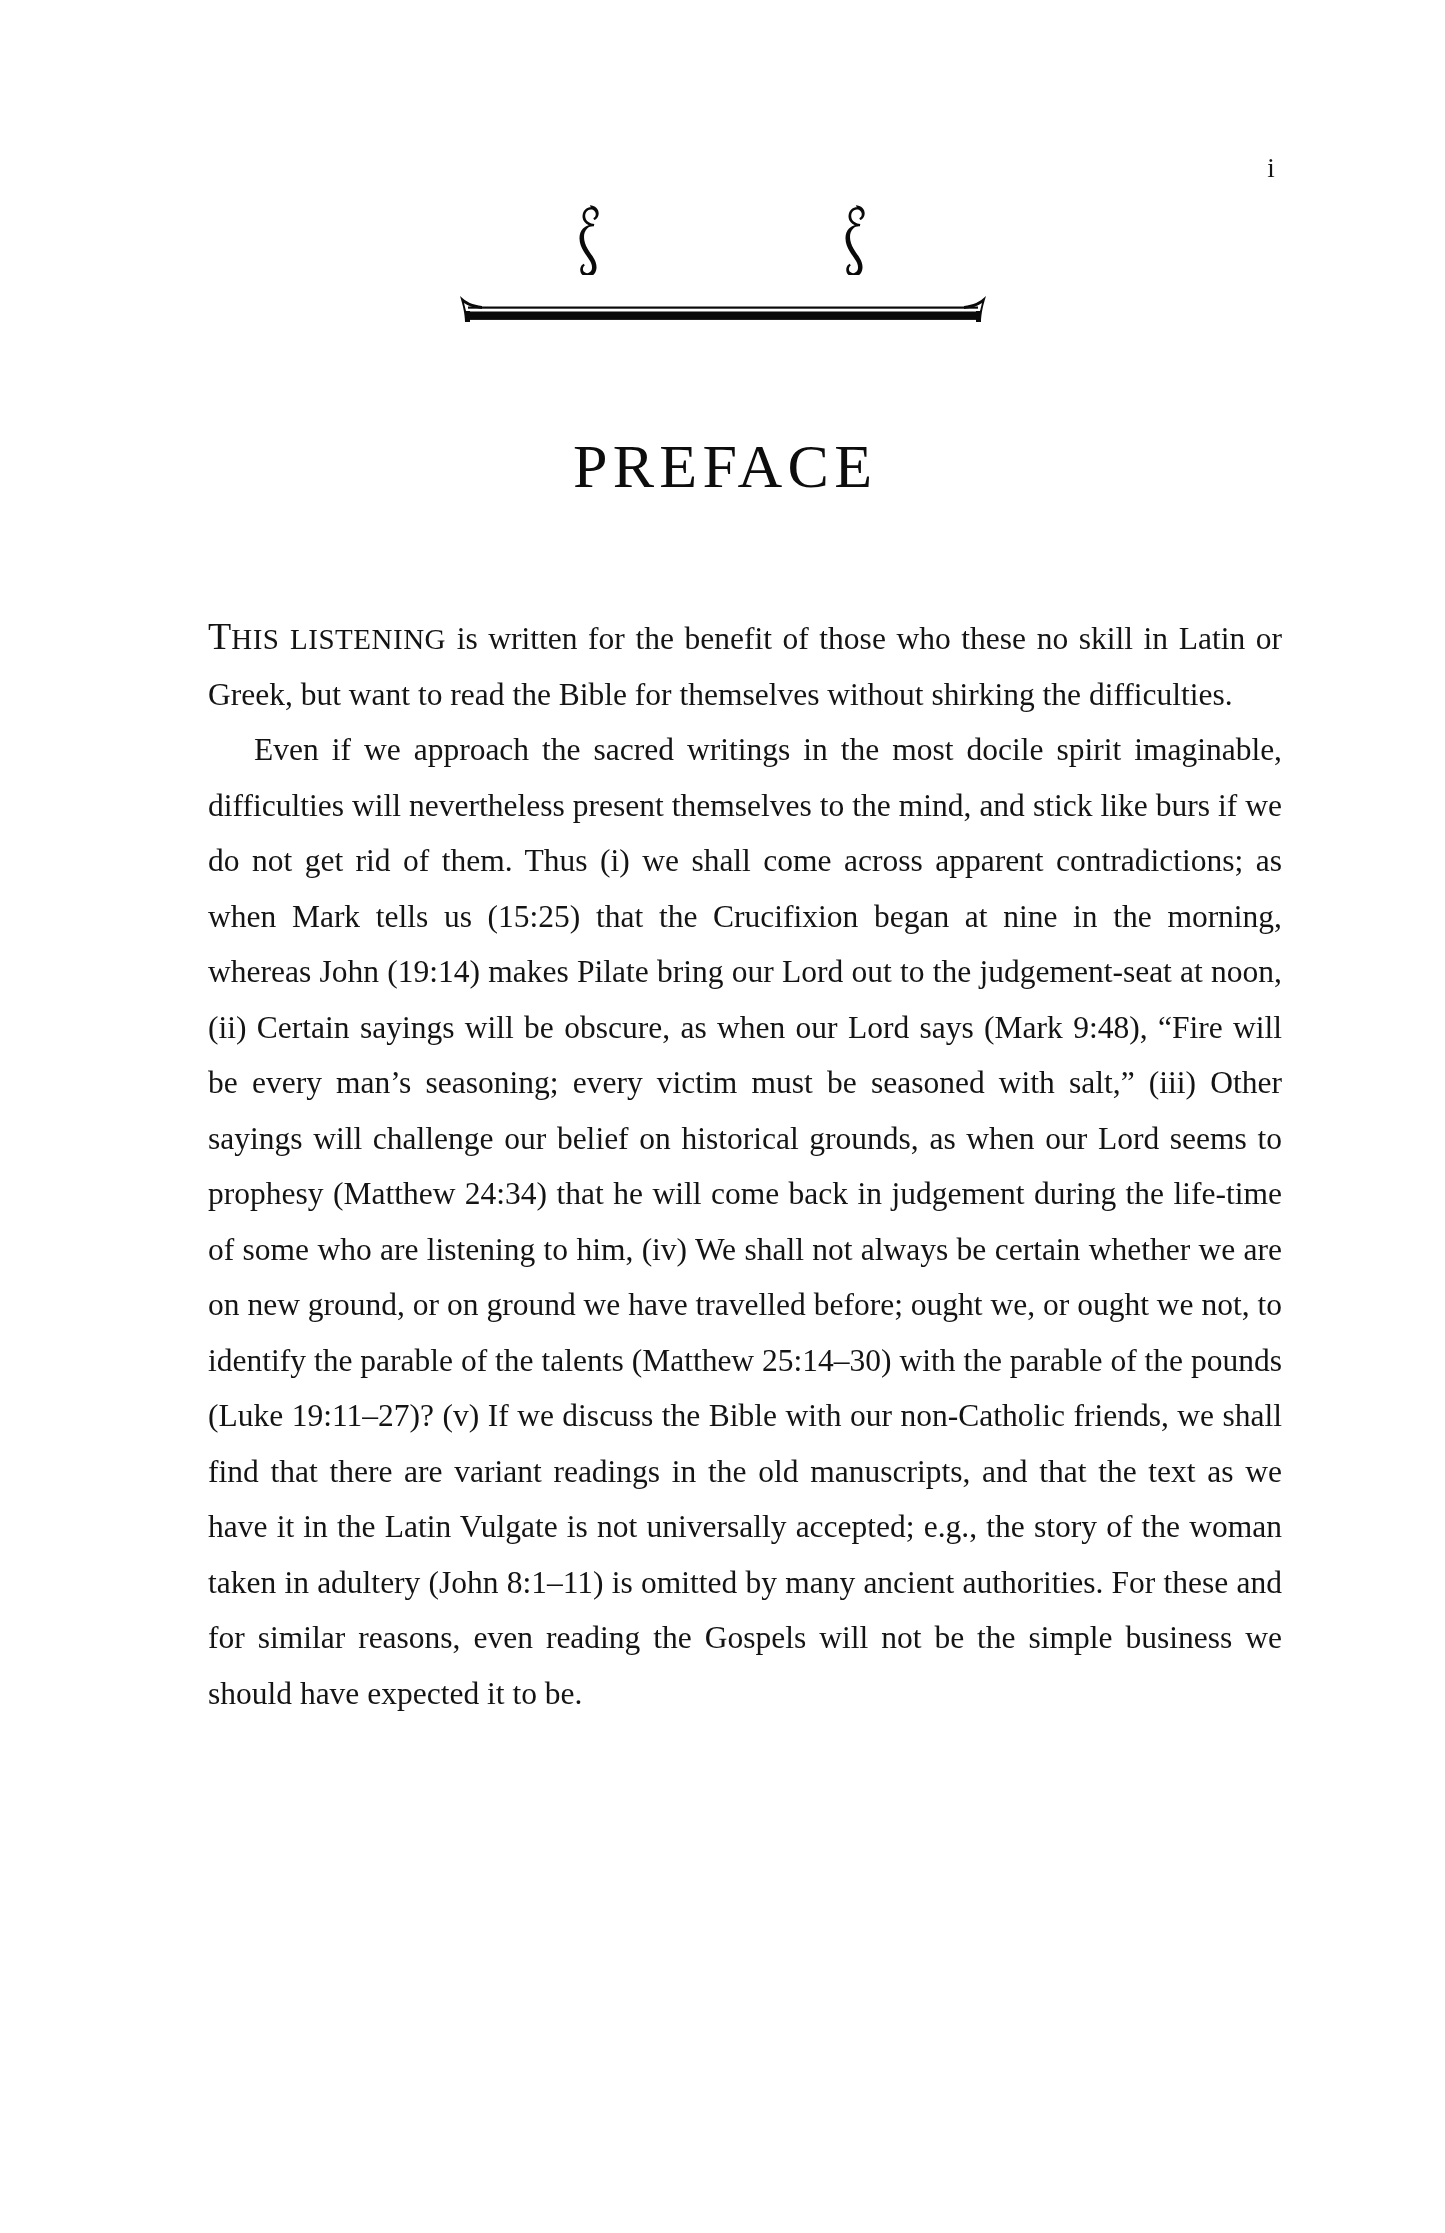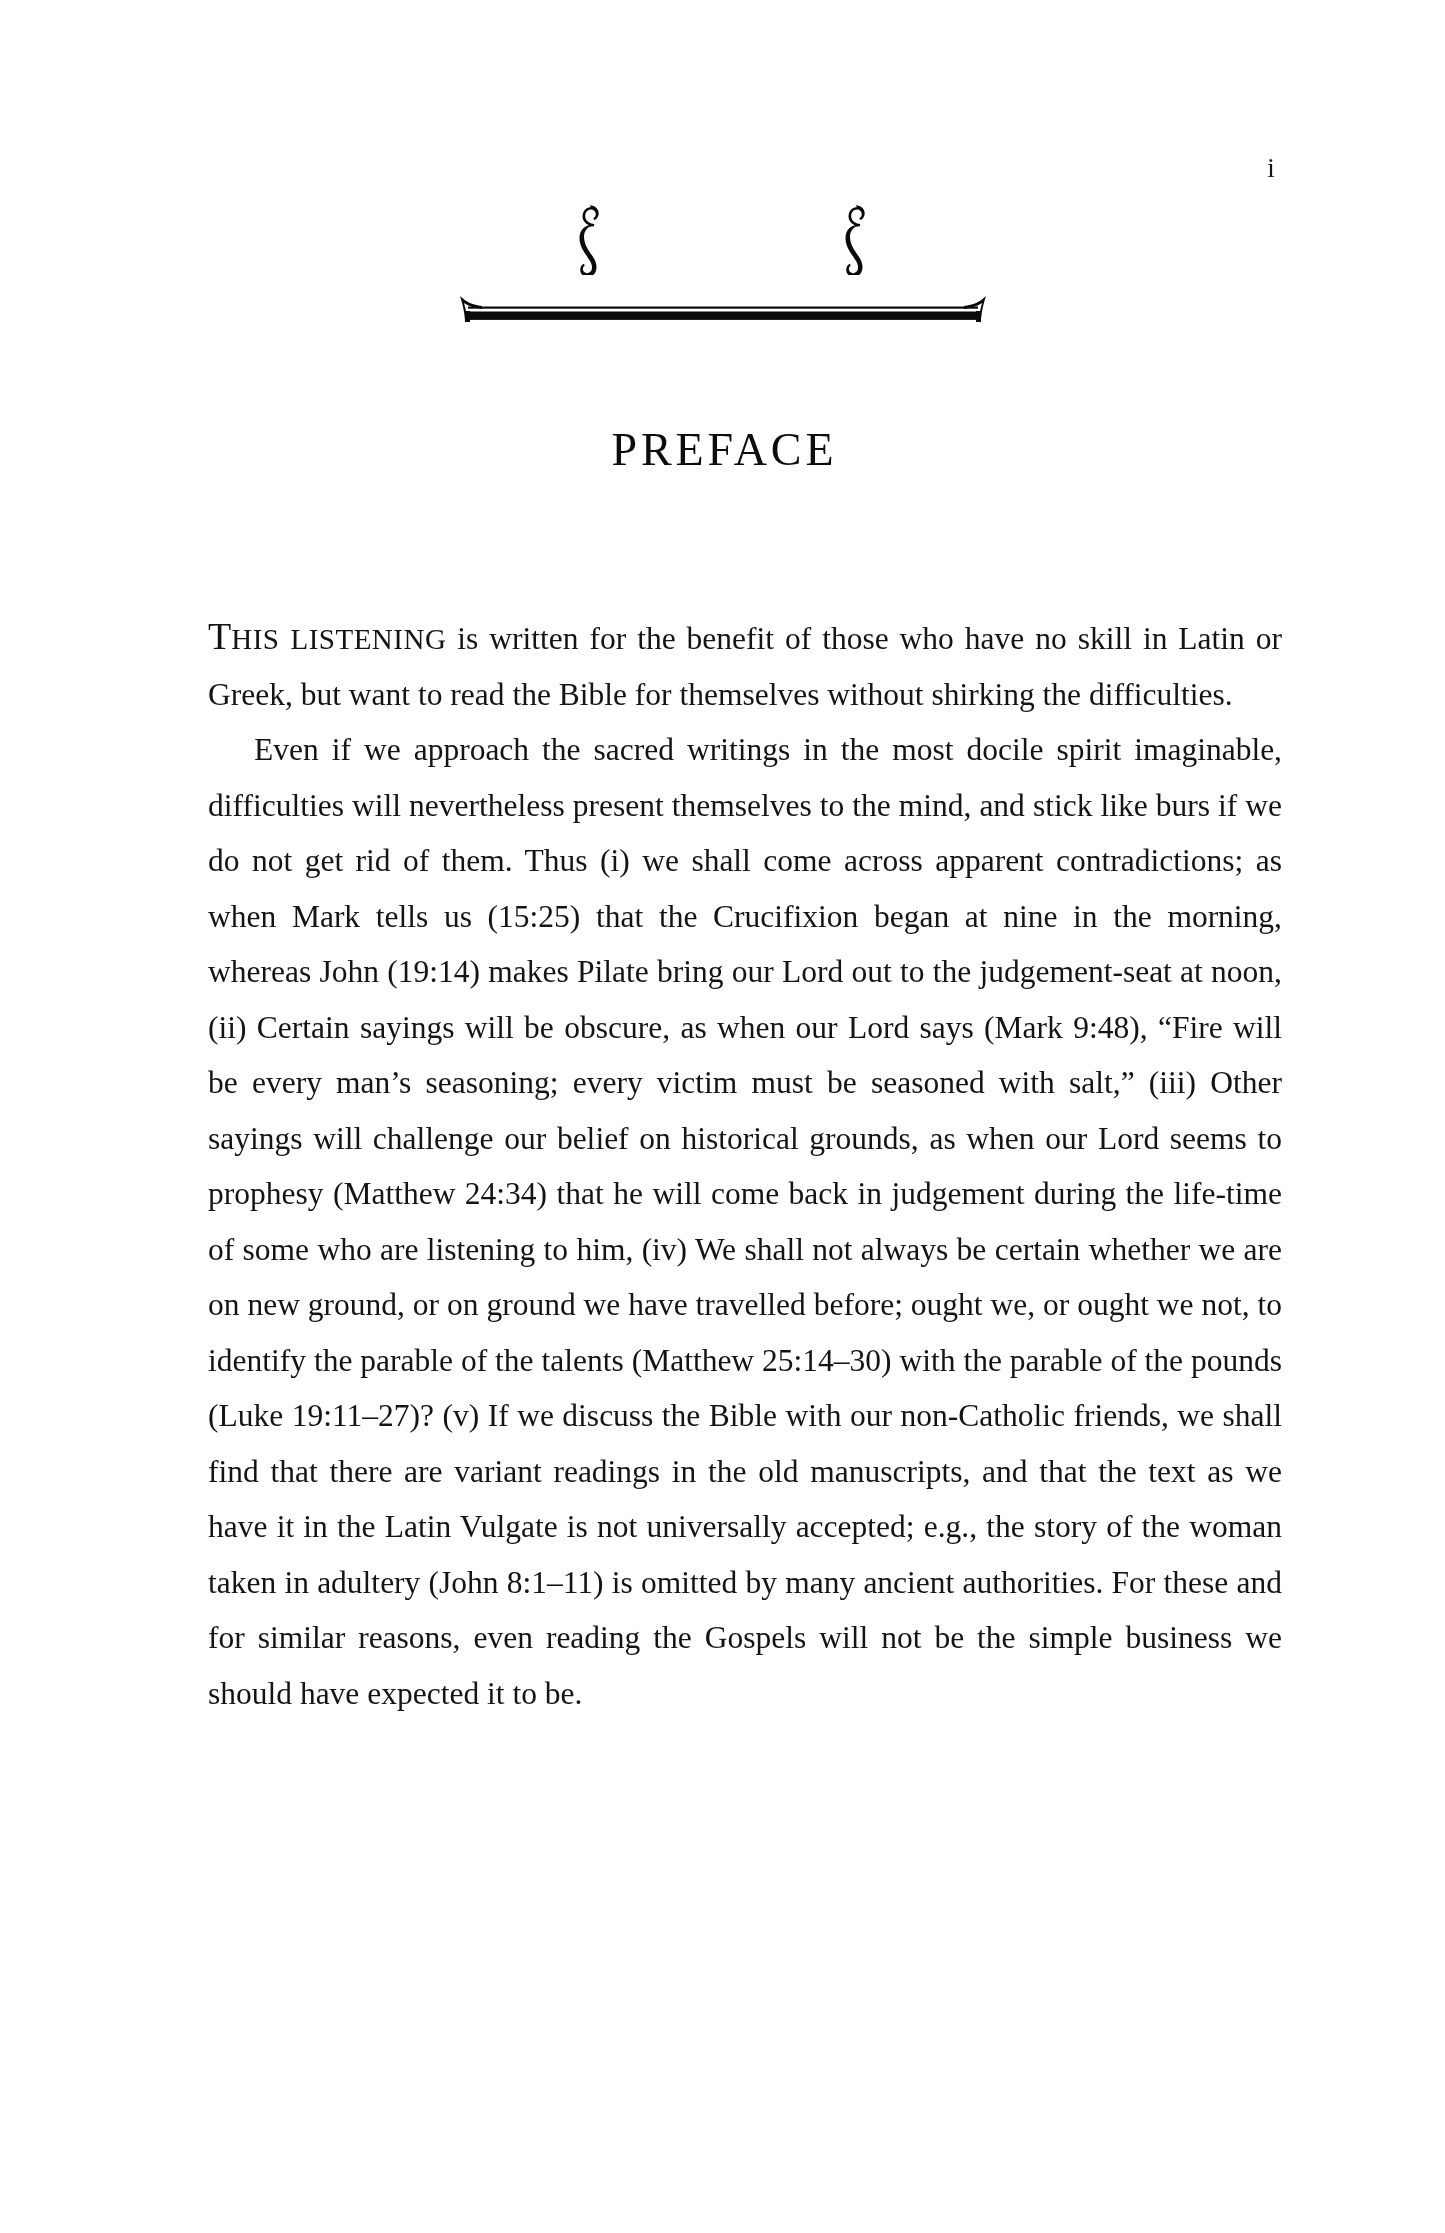--- a/index.html
+++ b/index.html
@@ -83,27 +83,27 @@
   }
 
   
   .chapter-title {
     position: absolute;
     top: 422px;
     left: 0;
     right: 0;
     text-align: center;
     font-family: "Liberation Serif", "DejaVu Serif", serif;
-    font-size: 46px;
+    font-size: 62px;
     font-weight: 400;
     line-height: 1.05;
     letter-spacing: 0.085em;
     text-indent: 0.085em;
     color: #0d0d0d;
-    margin: 4px;
+    margin: 12px;
   }
 
   
   .textblock {
     position: absolute;
     top: 608px;
     left: 208px;
     width: 1074px;
     font-size: 31.5px;
     line-height: 55.5px;
@@ -171,20 +171,20 @@
         <rect x="12" y="18.5" width="510" height="8.4" fill="#0a0a0a"></rect>
       </svg>
     </div>
 
   </div>
 
   <h1 class="chapter-title">PREFACE</h1>
 
   <div class="textblock">
 
-    <p class="first"><span class="initial-cap">T</span><span class="smallcaps">his</span><span> </span><span class="smallcaps">listening</span><span> is written for the benefit of those who have no skill in Latin or Greek, but want to read the Bible for themselves without shirking the difficulties.</span></p>
+    <p class="first"><span class="initial-cap">T</span><span class="smallcaps">his</span><span> </span><span class="smallcaps">listening</span><span> is written for the benefit of those who these no skill in Latin or Greek, but want to read the Bible for themselves without shirking the difficulties.</span></p>
 
     <p>Even if we approach the sacred writings in the most docile spirit imaginable, difficulties will nevertheless present themselves to the mind, and stick like burs if we do not get rid of them. Thus (i) we shall come across apparent contradictions; as when Mark tells us (15:25) that the Crucifixion began at nine in the morning, whereas John (19:14) makes Pilate bring our Lord out to the judgement-seat at noon, (ii) Certain sayings will be obscure, as when our Lord says (Mark 9:48), “Fire will be every man’s seasoning; every victim must be seasoned with salt,” (iii) Other sayings will challenge our belief on historical grounds, as when our Lord seems to prophesy (Matthew 24:34) that he will come back in judgement during the life-time of some who are listening to him, (iv) We shall not always be certain whether we are on new ground, or on ground we have travelled before; ought we, or ought we not, to identify the parable of the talents (Matthew 25:14–30) with the parable of the pounds (Luke 19:11–27)? (v) If we discuss the Bible with our non-Catholic friends, we shall find that there are variant readings in the old manuscripts, and that the text as we have it in the Latin Vulgate is not universally accepted; e.g., the story of the woman taken in adultery (John 8:1–11) is omitted by many ancient authorities. For these and for similar reasons, even reading the Gospels will not be the simple business we should have expected it to be.</p>
 
 
   </div>
 
 </div>
 
 </body></html>

